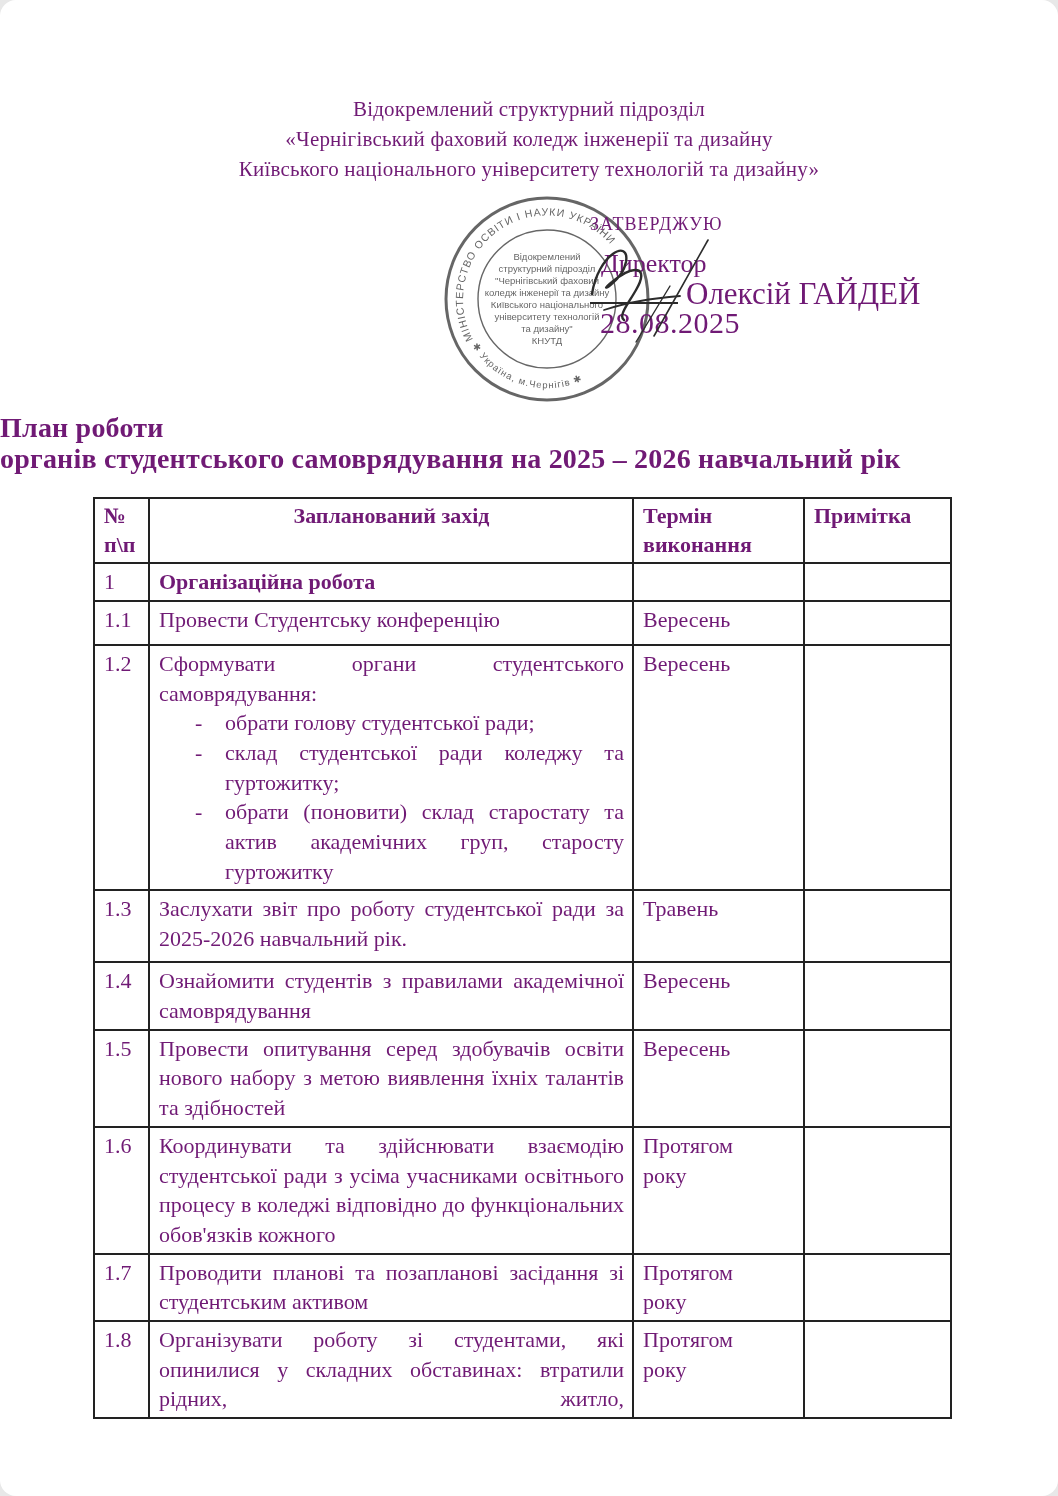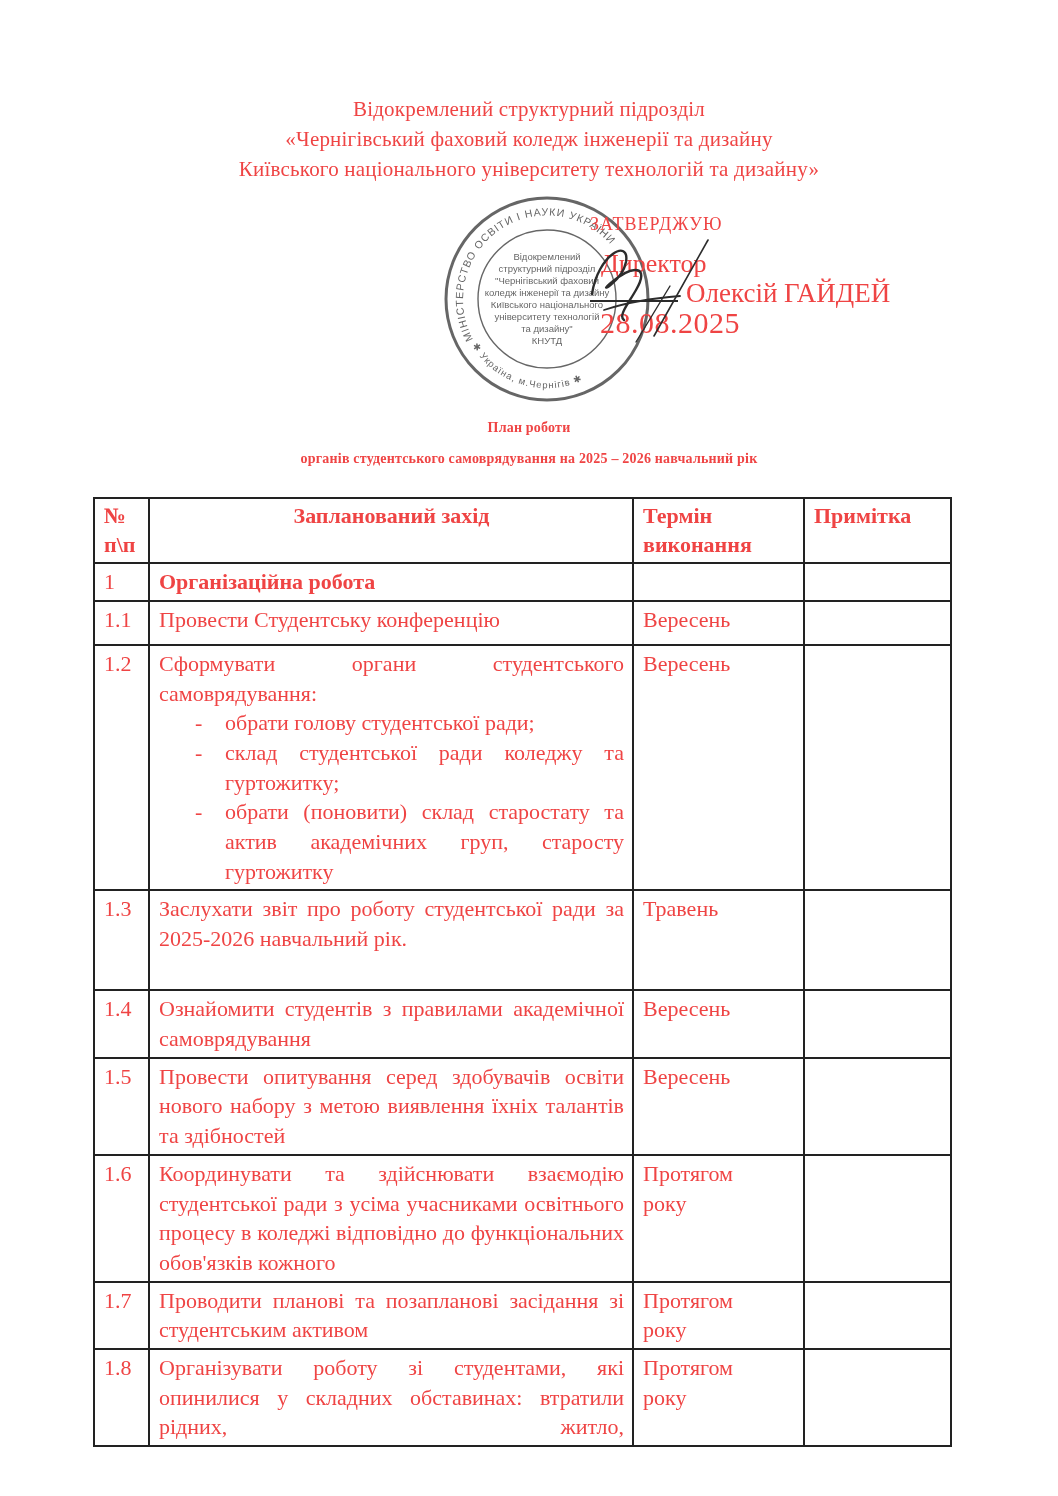--- a/index.html
+++ b/index.html
@@ -3,46 +3,47 @@
 <meta charset="utf-8">
 <style>
   html,body{margin:0;padding:0;background:#e8e8e8;}
   .page{
     position:relative;
     width:1058px;height:1496px;
     margin:0 auto;
     background:#ffffff;
     overflow:hidden;
     font-family:"Liberation Serif","DejaVu Serif",serif;
-    color:#ef4444;
+    color:#701a75;
+    border-radius:16px;
   }
   
   .letterhead{
     position:absolute;top:94px;left:0;width:100%;
     text-align:center;font-size:21px;line-height:30px;
     letter-spacing:.2px;
   }
   
   .approval-line{position:absolute;white-space:nowrap;}
   .approve{left:590px;top:214px;font-size:18px;letter-spacing:1px;}
   .role{left:601px;top:249px;font-size:26px;}
-  .name-row{left:590px;top:276px;font-size:27px;}
+  .name-row{left:590px;top:276px;font-size:31px;}
   .sig-underline{display:inline-block;width:88px;border-bottom:2px solid #2a2a2a;height:24px;vertical-align:baseline;}
   .name-row .sig-name{margin-left:8px;}
   .date{left:600px;top:306px;font-size:30px;letter-spacing:.5px;}
   
   .stamp{position:absolute;left:441px;top:194px;width:212px;height:210px;opacity:.92;}
   .stamp text{font-family:"Liberation Sans","DejaVu Sans",sans-serif;fill:#585858;}
   .stamp .ring{stroke:#5a5a5a;fill:none;}
   .signature-svg{position:absolute;left:558px;top:224px;width:210px;height:135px;}
   .signature-svg path{stroke:#2c2c2c;fill:none;stroke-linecap:round;}
   
   .doc-title{
     position:absolute;top:412px;left:0;width:100%;
-    text-align:center;font-weight:bold;font-size:14px;line-height:31px;
+    font-weight:bold;font-size:28px;line-height:31px;
     letter-spacing:.2px;
   }
   
   table.plan{
     position:absolute;left:93px;top:497px;width:857px;
     border-collapse:collapse;table-layout:fixed;
     font-size:22px;line-height:1.35;
   }
   table.plan col.c1{width:55px;}
   table.plan col.c2{width:484px;}
@@ -60,21 +61,21 @@
   th.h-act{text-align:center;}
   th.h-term{padding-right:30px;}
   tbody td.c-num{padding-left:9px;}
   tbody td.c-act{text-align:justify;}
   tbody td.c-term{padding-right:48px;}
   tbody tr.section td.c-act{font-weight:bold;text-align:left;}
   tbody tr.jlast td.c-act{text-align-last:justify;}
   tbody tr:nth-child(1){height:32px;}
   tbody tr:nth-child(2){height:44px;}
   tbody tr:nth-child(3){height:228px;}
-  tbody tr:nth-child(4){height:100px;}
+  tbody tr:nth-child(4){height:72px;}
   tbody tr:nth-child(5){height:62px;}
   tbody tr:nth-child(6){height:86px;}
   tbody tr:nth-child(7){height:118px;}
   tbody tr:nth-child(8){height:62px;}
   tbody tr:nth-child(9){height:80px;}
   .bullet{display:flex;margin-left:36px;}
   .bullet .dash{width:30px;flex:0 0 30px;}
   .bullet .btext{flex:1;text-align:justify;}
 </style>
 </head>

